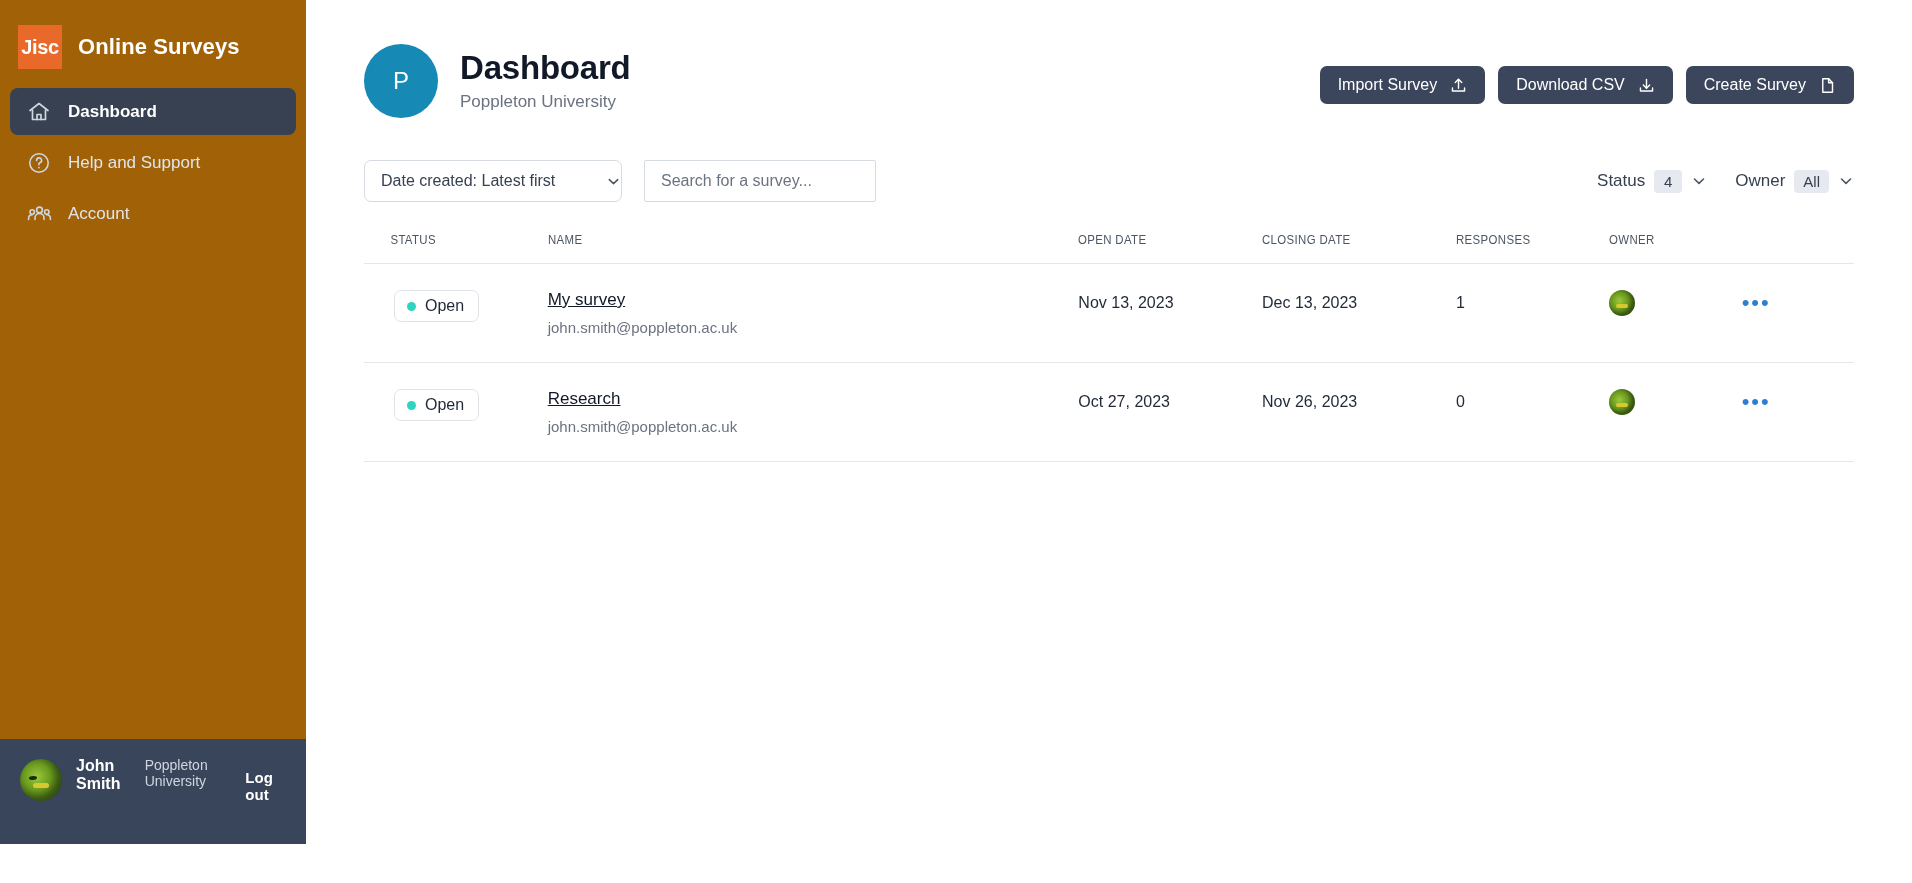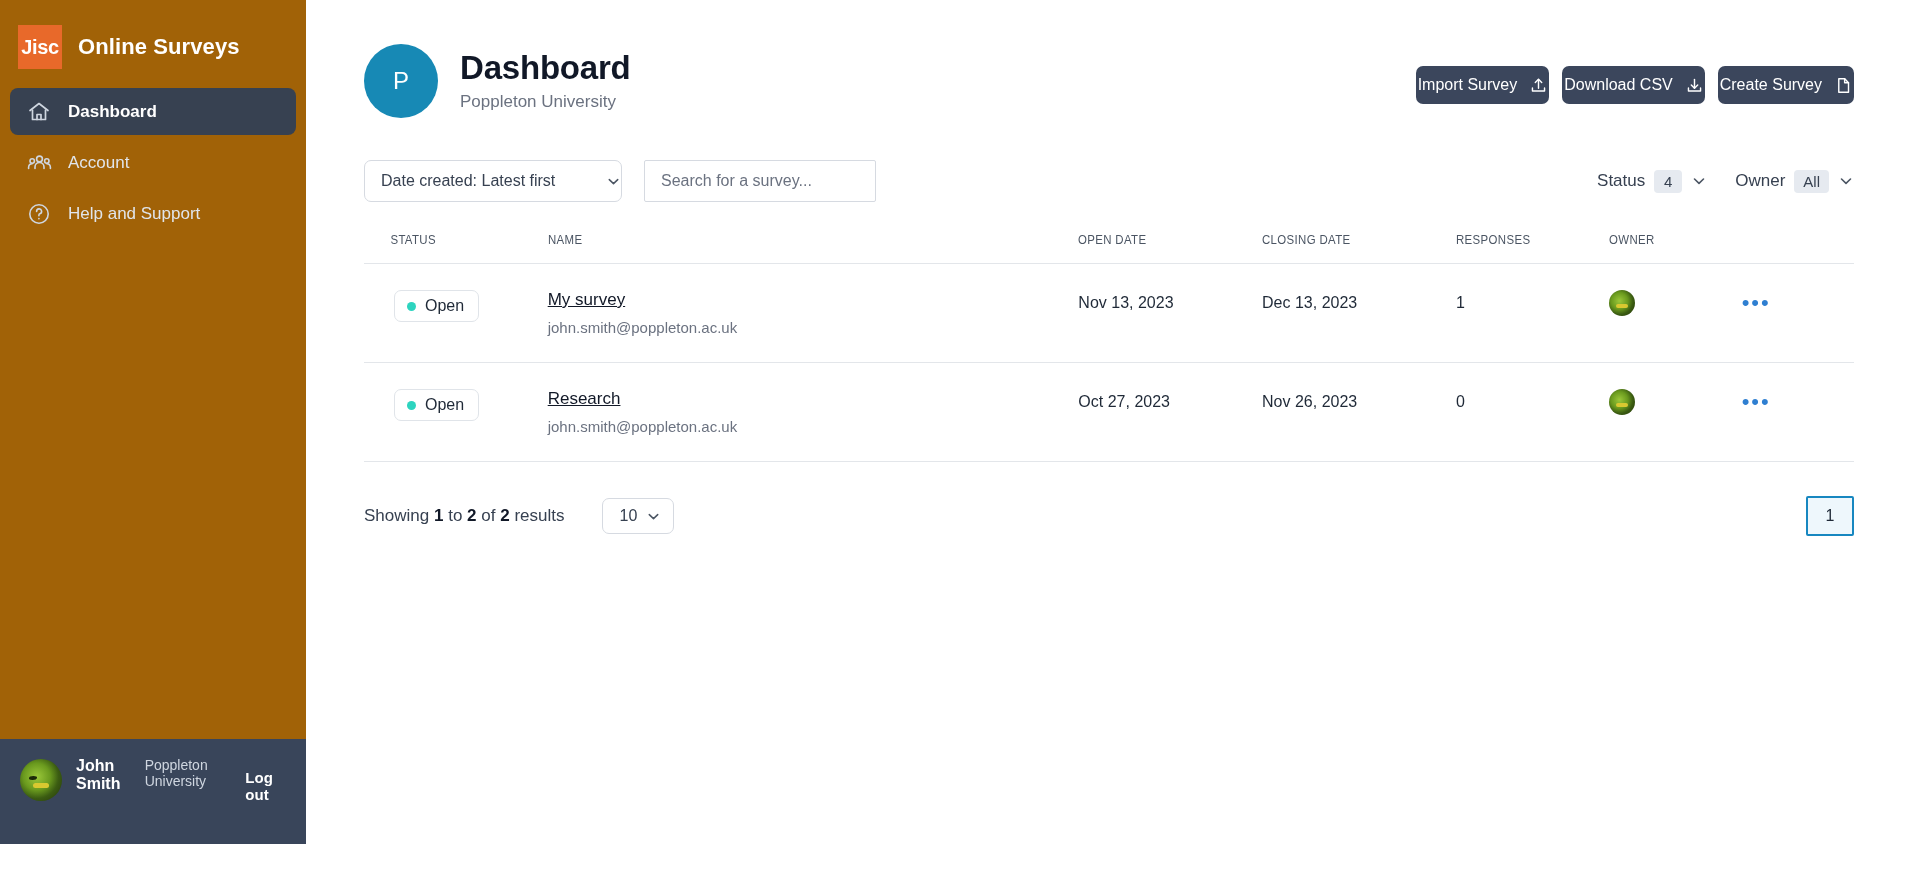--- a/index.html
+++ b/index.html
@@ -129,21 +129,21 @@
   .title-text h1 { font-size: 33px; color: #111827; letter-spacing: -0.2px; line-height: 1.1; }
   .title-text .sub { font-size: 17px; color: #6b7280; margin-top: 5px; }
 
   .header-actions { display: flex; gap: 13px; padding-top: 22px; }
   .btn-dark {
     background: #3b465c;
     color: #ffffff;
     border: none;
     border-radius: 7px;
     height: 38px;
-    padding: 0 2px;
+    padding: 0 18px;
     font-size: 16px;
     font-family: "Liberation Sans", sans-serif;
     display: inline-flex;
     align-items: center;
     gap: 13px;
     cursor: pointer;
     white-space: nowrap;
   }
   .btn-dark svg { display:block; }
 
@@ -315,41 +315,41 @@
           <path d="M3 10.5 12 3.5l9 7"></path>
           <path d="M5.5 10v9.5h13V10"></path>
           <path d="M10 19.5v-5h4v5"></path>
         </svg>
       </span>
       <span>Dashboard</span>
     </div>
 
     <div class="nav-item">
       <span class="icon">
+        <svg width="24" height="24" viewBox="0 0 24 24" fill="none" stroke="#cfd6e0" stroke-width="1.6" stroke-linecap="round" stroke-linejoin="round">
+          <circle cx="12" cy="12" r="9.2"></circle>
+          <path d="M9.6 9.4a2.5 2.5 0 1 1 3.2 2.4c-.6.2-.9.8-.9 1.4v.5"></path>
+          <circle cx="11.9" cy="16.6" r="0.85" fill="#cfd6e0" stroke="none"></circle>
+        </svg>
+      </span>
+      <span>Help and Support</span>
+    </div>
+
+    <div class="nav-item">
+      <span class="icon">
         <svg width="25" height="25" viewBox="0 0 25 25" fill="none" stroke="#cfd6e0" stroke-width="1.6" stroke-linecap="round" stroke-linejoin="round">
           <circle cx="12.5" cy="9" r="2.9"></circle>
           <path d="M8 18.5v-1.6a4.5 4.5 0 0 1 9 0v1.6"></path>
           <circle cx="5.2" cy="11" r="2.2"></circle>
           <path d="M1.6 18.5v-1.3a3.7 3.7 0 0 1 3.6-3.5"></path>
           <circle cx="19.8" cy="11" r="2.2"></circle>
           <path d="M23.4 18.5v-1.3a3.7 3.7 0 0 0-3.6-3.5"></path>
         </svg>
       </span>
       <span>Account</span>
-    </div>
-
-    <div class="nav-item">
-      <span class="icon">
-        <svg width="24" height="24" viewBox="0 0 24 24" fill="none" stroke="#cfd6e0" stroke-width="1.6" stroke-linecap="round" stroke-linejoin="round">
-          <circle cx="12" cy="12" r="9.2"></circle>
-          <path d="M9.6 9.4a2.5 2.5 0 1 1 3.2 2.4c-.6.2-.9.8-.9 1.4v.5"></path>
-          <circle cx="11.9" cy="16.6" r="0.85" fill="#cfd6e0" stroke="none"></circle>
-        </svg>
-      </span>
-      <span>Help and Support</span>
     </div>
 
   </nav>
 
   <div class="sidebar-spacer"></div>
 
   <div class="sidebar-footer">
     <div class="avatar-img"></div>
     <div class="footer-user">
       <div class="footer-name">John Smith</div>
@@ -513,38 +513,14 @@
           <span class="owner-avatar"></span>
         </td>
         <td class="col-menu">
           <span class="kebab">•••</span>
         </td>
       </tr>
 
     </tbody>
   </table>
 
-  <div class="table-footer">
-    <div class="showing">
-      <span>Showing</span>
-      <b>1</b>
-      <span>to</span>
-      <b>2</b>
-      <span>of</span>
-      <b>2</b>
-      <span>results</span>
-    </div>
-
-    <div class="perpage">
-      <span>10</span>
-      <span>
-        <svg class="chev" width="15" height="15" viewBox="0 0 16 16" fill="none" stroke="#4b5563" stroke-width="1.6" stroke-linecap="round" stroke-linejoin="round">
-            <path d="M3.5 6 8 10.3 12.5 6"></path>
-          </svg>
-      </span>
-    </div>
-
-    <div class="pager">
-      <div class="page-btn">1</div>
-    </div>
-  </div>
 
 </main>
 
 </body></html>

